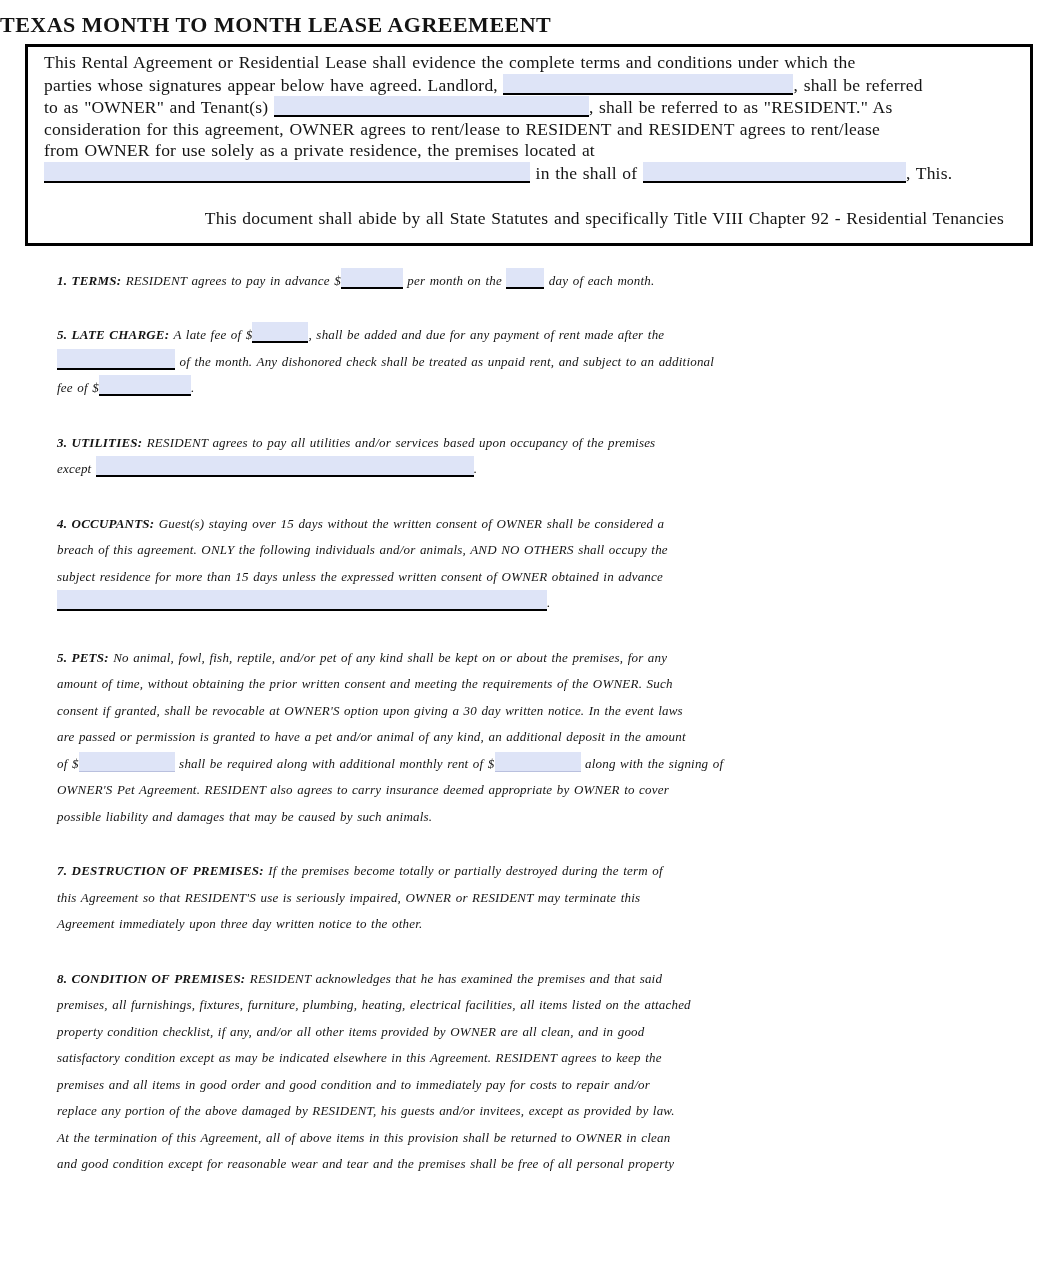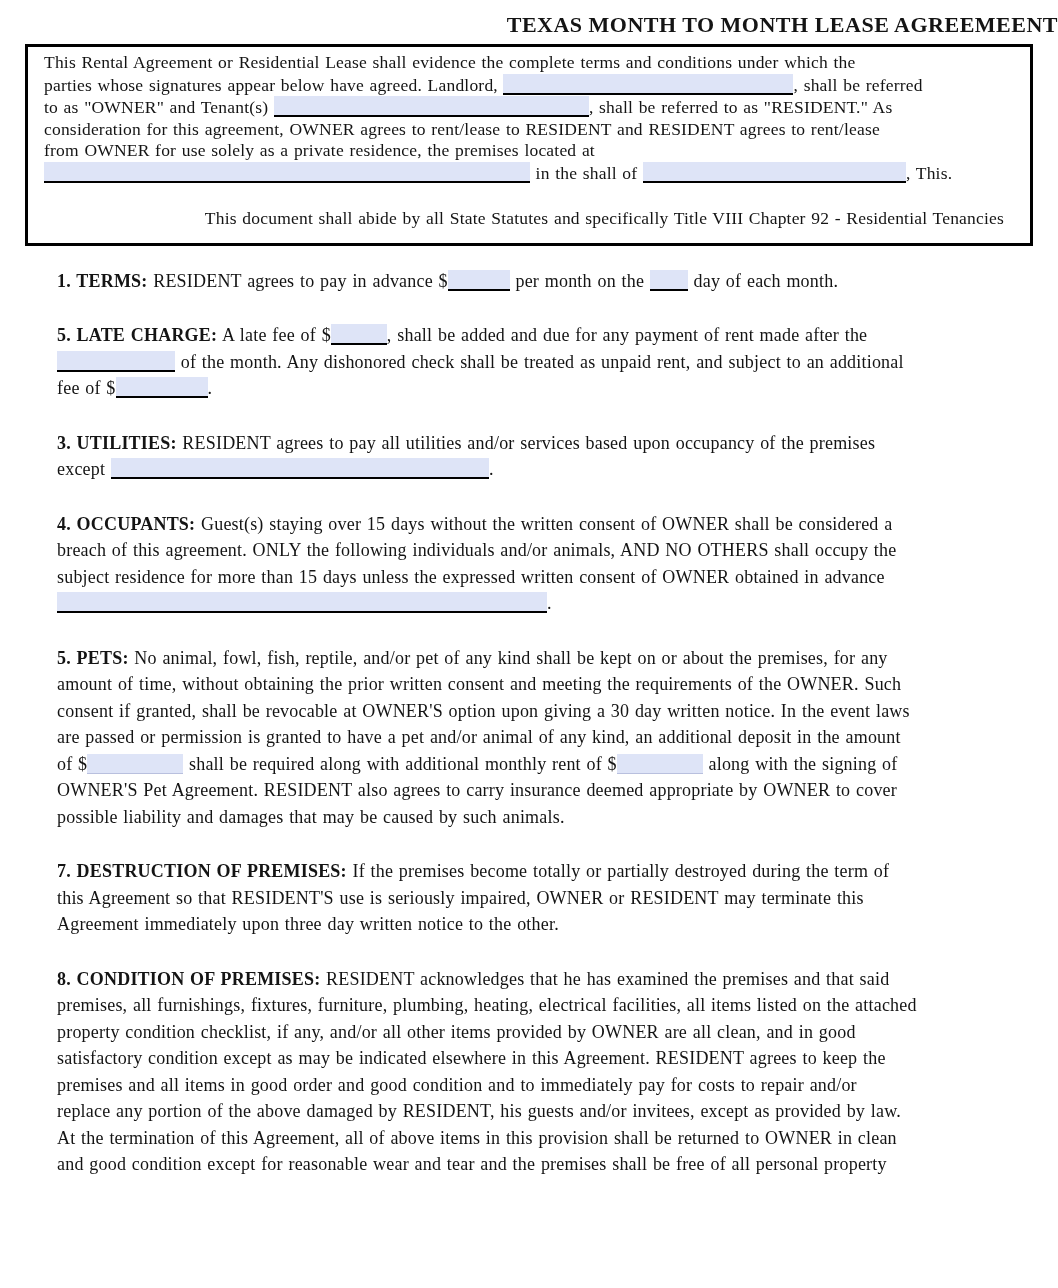--- a/index.html
+++ b/index.html
@@ -3,37 +3,38 @@
 <meta charset="utf-8">
 <style>
   html,body{margin:0;padding:0;}
   body{
     width:1058px;height:1288px;overflow:hidden;
     background:#ffffff;color:#141414;
     font-family:"Liberation Serif","DejaVu Serif",serif;
   }
   .title{
     margin:12px 0 6px 0;
-    font-size:22px;font-weight:bold;text-align:right;
+    font-size:22px;font-weight:bold;text-align:left;
     letter-spacing:.5px;
   }
   .intro-box{
     border:3px solid #000;
     margin:0 25px 22px 25px;
     padding:5px 26px 13px 16px;
     font-size:17.5px;line-height:21.5px;
     letter-spacing:.2px;word-spacing:1px;
   }
   .intro-p{margin:0;white-space:pre-wrap;}
   .statute{margin:24px 0 0 0;text-align:right;}
   .sec{
     margin:17px 50px 28px 57px;
-    font-size:18px;line-height:26.5px;
+    font-size:13px;line-height:26.5px;
     letter-spacing:.2px;word-spacing:1px;
     white-space:pre-wrap;
+    font-style:italic;
   }
   b.h{font-weight:bold;}
   .blank{
     display:inline-block;
     background:#dee4f7;
     height:19px;
     vertical-align:-4px;
     border-bottom:2px solid #000;
   }
   .blank.noline{border-bottom:1px solid #b9c0de;}

